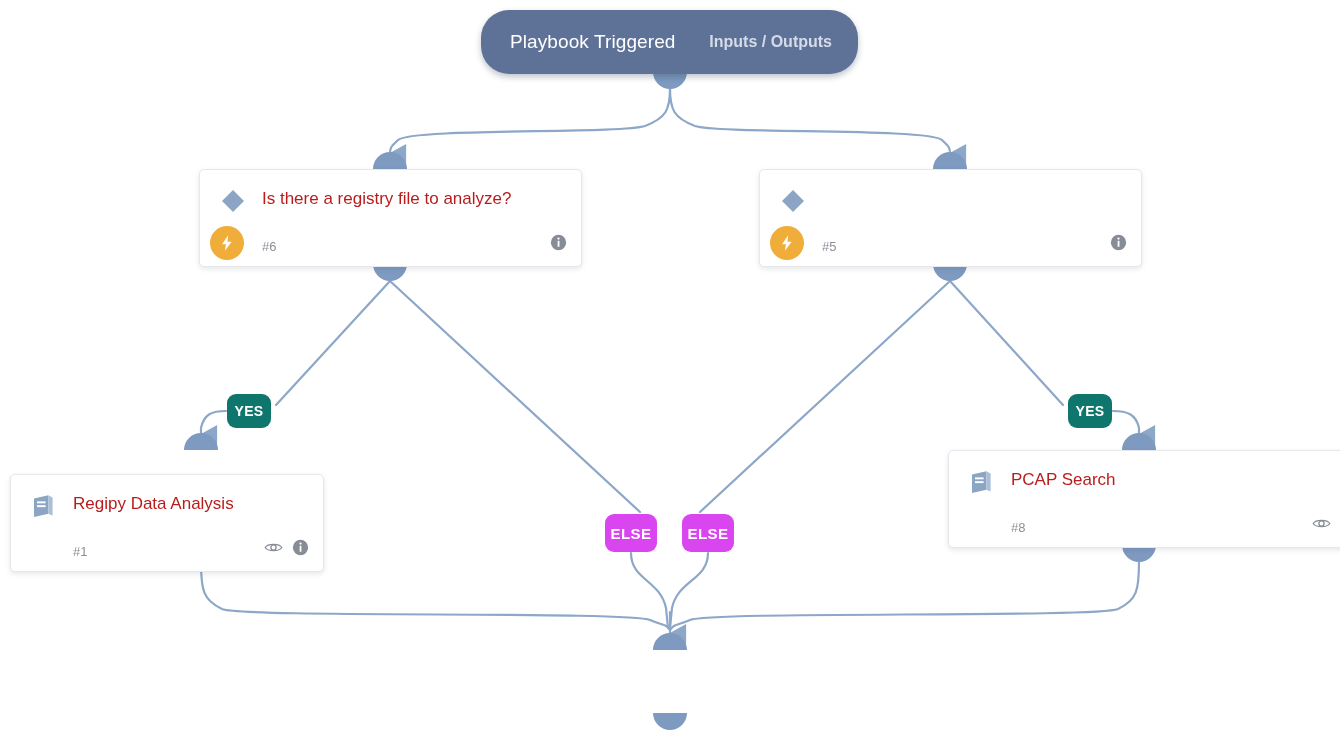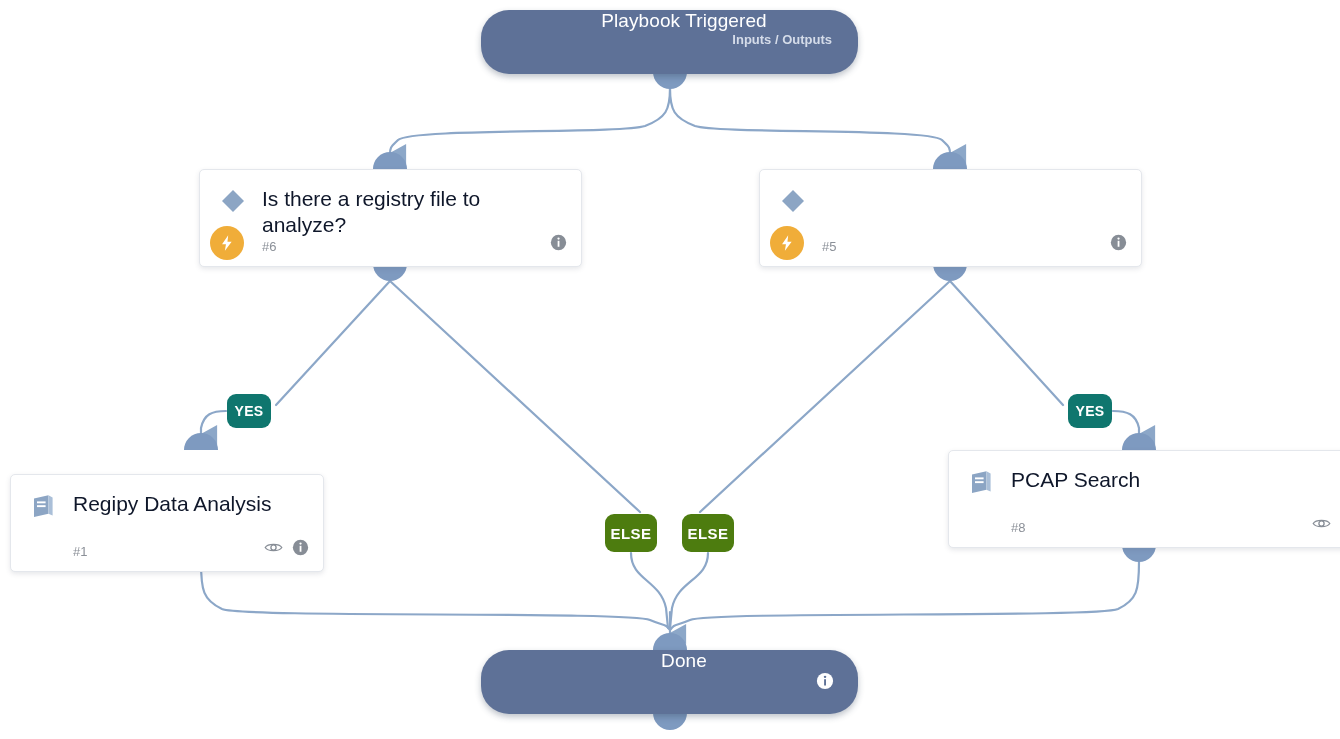--- a/index.html
+++ b/index.html
@@ -23,32 +23,31 @@
 
   
   .pill {
     position: absolute;
     background: #5e7197;
     border-radius: 28px;
     box-shadow: 0 3px 6px rgba(40,55,80,0.30);
     display: flex;
     align-items: center;
     z-index: 5;
-    flex-direction: column;
   }
   .pill-title {
     color: #ffffff;
     font-size: 19px;
     letter-spacing: 0.1px;
     margin-left: 29px;
     white-space: nowrap;
   }
   .pill-io {
     color: #d5dce9;
-    font-size: 13px;
+    font-size: 16px;
     font-weight: bold;
     margin-left: auto;
     margin-right: 26px;
     white-space: nowrap;
   }
   .pill-info {
     margin-left: auto;
     margin-right: 24px;
     display: flex; align-items: center;
   }
@@ -60,23 +59,23 @@
     border: 1px solid #e4e7ec;
     border-radius: 5px;
     box-shadow: 0 2px 5px rgba(60,70,90,0.13);
     z-index: 5;
   }
   .card-title {
     position: absolute;
     left: 62px;
     top: 16px;
     right: 26px;
-    font-size: 21px;
+    font-size: 17px;
     line-height: 26px;
-    color: #0f172a;
+    color: #b91c1c;
   }
   .card-icon {
     position: absolute;
     left: 18px;
     top: 16px;
   }
   .card-badge {
     position: absolute;
     left: 10px;
     top: 56px;
@@ -116,21 +115,21 @@
     position: absolute;
     display: flex; align-items: center; justify-content: center;
     border-radius: 9px;
     color: #ffffff;
     font-size: 14px;
     font-weight: bold;
     letter-spacing: 0.4px;
     z-index: 6;
   }
   .blabel.yes  { background: #0f766e; width: 44px; height: 34px; }
-  .blabel.else { background: #4d7c0f; width: 52px; height: 38px; font-size: 15px; }
+  .blabel.else { background: #d946ef; width: 52px; height: 38px; font-size: 15px; }
 </style>
 </head>
 <body>
 
 <div id="canvas">
 
   <svg id="edges" viewBox="0 0 1340 739" width="1340" height="739">
     <defs>
       <marker id="arrow" viewBox="0 0 12 12" refX="6" refY="9" markerWidth="11" markerHeight="11" orient="auto-start-reverse">
         <path d="M 1 1 L 11 1 L 6 10 Z" fill="#8ca7c8"></path>
@@ -306,24 +305,14 @@
           <rect x="9" y="8" width="2.1" height="7" fill="#ffffff"></rect>
           <circle cx="10.05" cy="5.4" r="1.35" fill="#ffffff"></circle>
         </svg>
       </span>
     </span>
   </div>
 
   <div class="port in" style="left:653px; top:633px;"></div>
   <div class="port out" style="left:653px; top:713px;"></div>
 
-  <div class="pill" style="left:481px; top:650px; width:377px; height:64px;">
-    <span class="pill-title">Done</span>
-    <span class="pill-info">
-      <svg width="18" height="18" viewBox="0 0 20 20">
-        <circle cx="10" cy="10" r="9" fill="#ffffff"></circle>
-        <rect x="9" y="8" width="2.1" height="7" fill="#5e7197"></rect>
-        <circle cx="10.05" cy="5.4" r="1.35" fill="#5e7197"></circle>
-      </svg>
-    </span>
-  </div>
 
 </div>
 
 </body></html>

